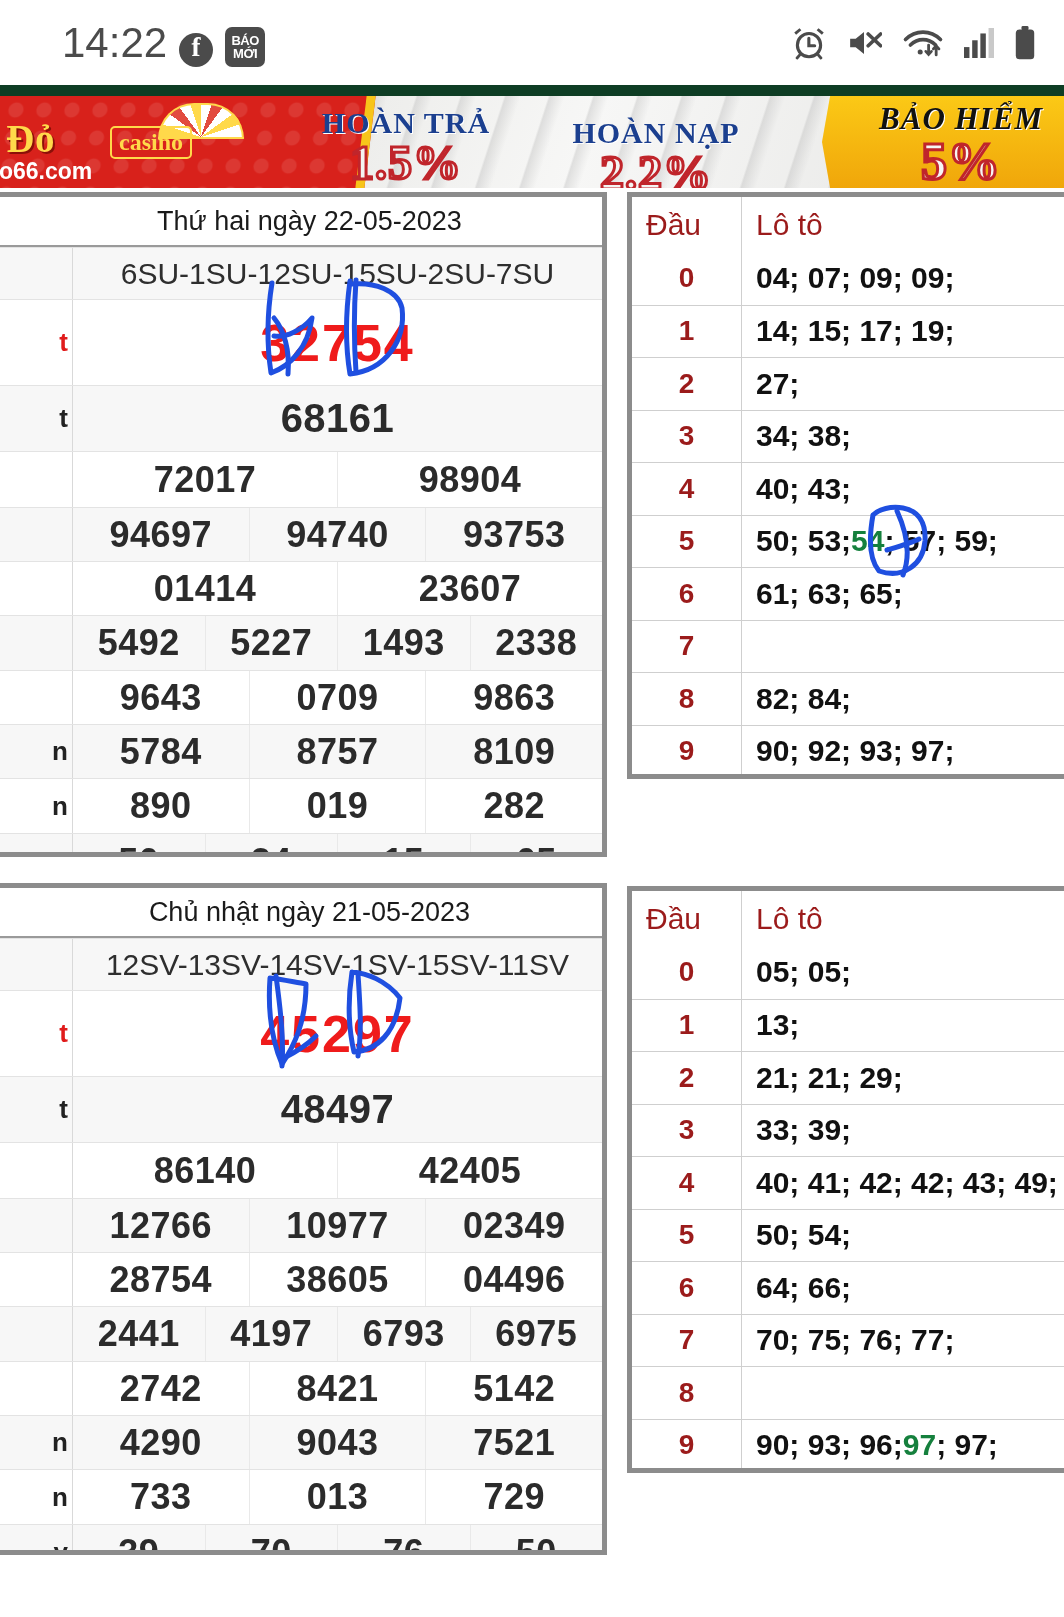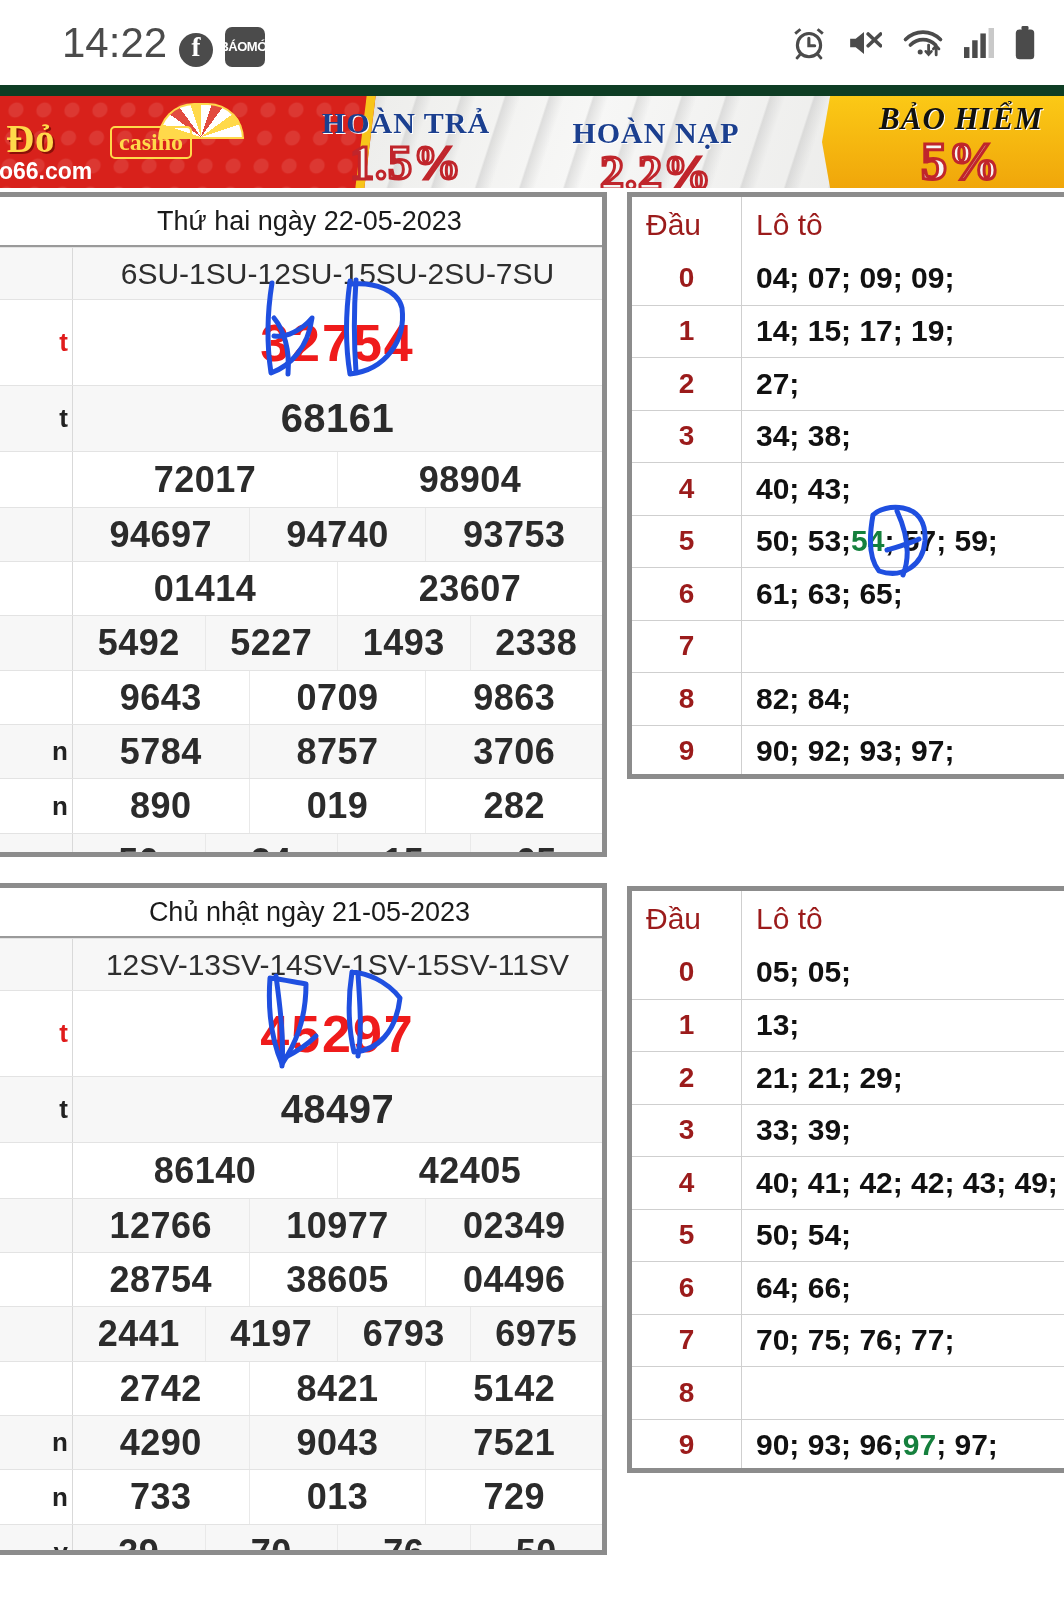--- a/index.html
+++ b/index.html
@@ -26,21 +26,21 @@
   .sb-fb {
     width: 34px; height: 34px; border-radius: 50%;
     background: #4b4b4b; color: #ffffff;
     display: flex; align-items: center; justify-content: center;
     font-size: 27px; font-weight: bold; font-family: "Liberation Serif", serif;
     line-height: 1;
   }
   .sb-fb span { transform: translateY(-2px); }
   .sb-baomoi {
     width: 40px; height: 40px; border-radius: 7px; background: #4b4b4b;
-    color: #ffffff; display: flex; flex-direction: row;
+    color: #ffffff; display: flex; flex-direction: column;
     align-items: center; justify-content: center;
     font-size: 13px; font-weight: bold; line-height: 13px; letter-spacing: -0.5px;
   }
   .sb-right { margin-left: auto; display: flex; align-items: center; gap: 20px; }
   .sb-right svg { display: block; }
 
   
   .adbanner {
     position: absolute; left: 0; top: 85px;
     width: 1064px; height: 103px;
@@ -361,21 +361,21 @@
           <div class="rt-cell">9643</div>
           <div class="rt-cell">0709</div>
           <div class="rt-cell">9863</div>
         </div>
       </div>
       <div class="rt-row g5 alt">
         <div class="rt-label">n</div>
         <div class="rt-cells">
           <div class="rt-cell">5784</div>
           <div class="rt-cell">8757</div>
-          <div class="rt-cell">3706</div>
+          <div class="rt-cell">8109</div>
         </div>
       </div>
       <div class="rt-row g6 plain">
         <div class="rt-label">n</div>
         <div class="rt-cells">
           <div class="rt-cell">890</div>
           <div class="rt-cell">019</div>
           <div class="rt-cell">282</div>
         </div>
       </div>

